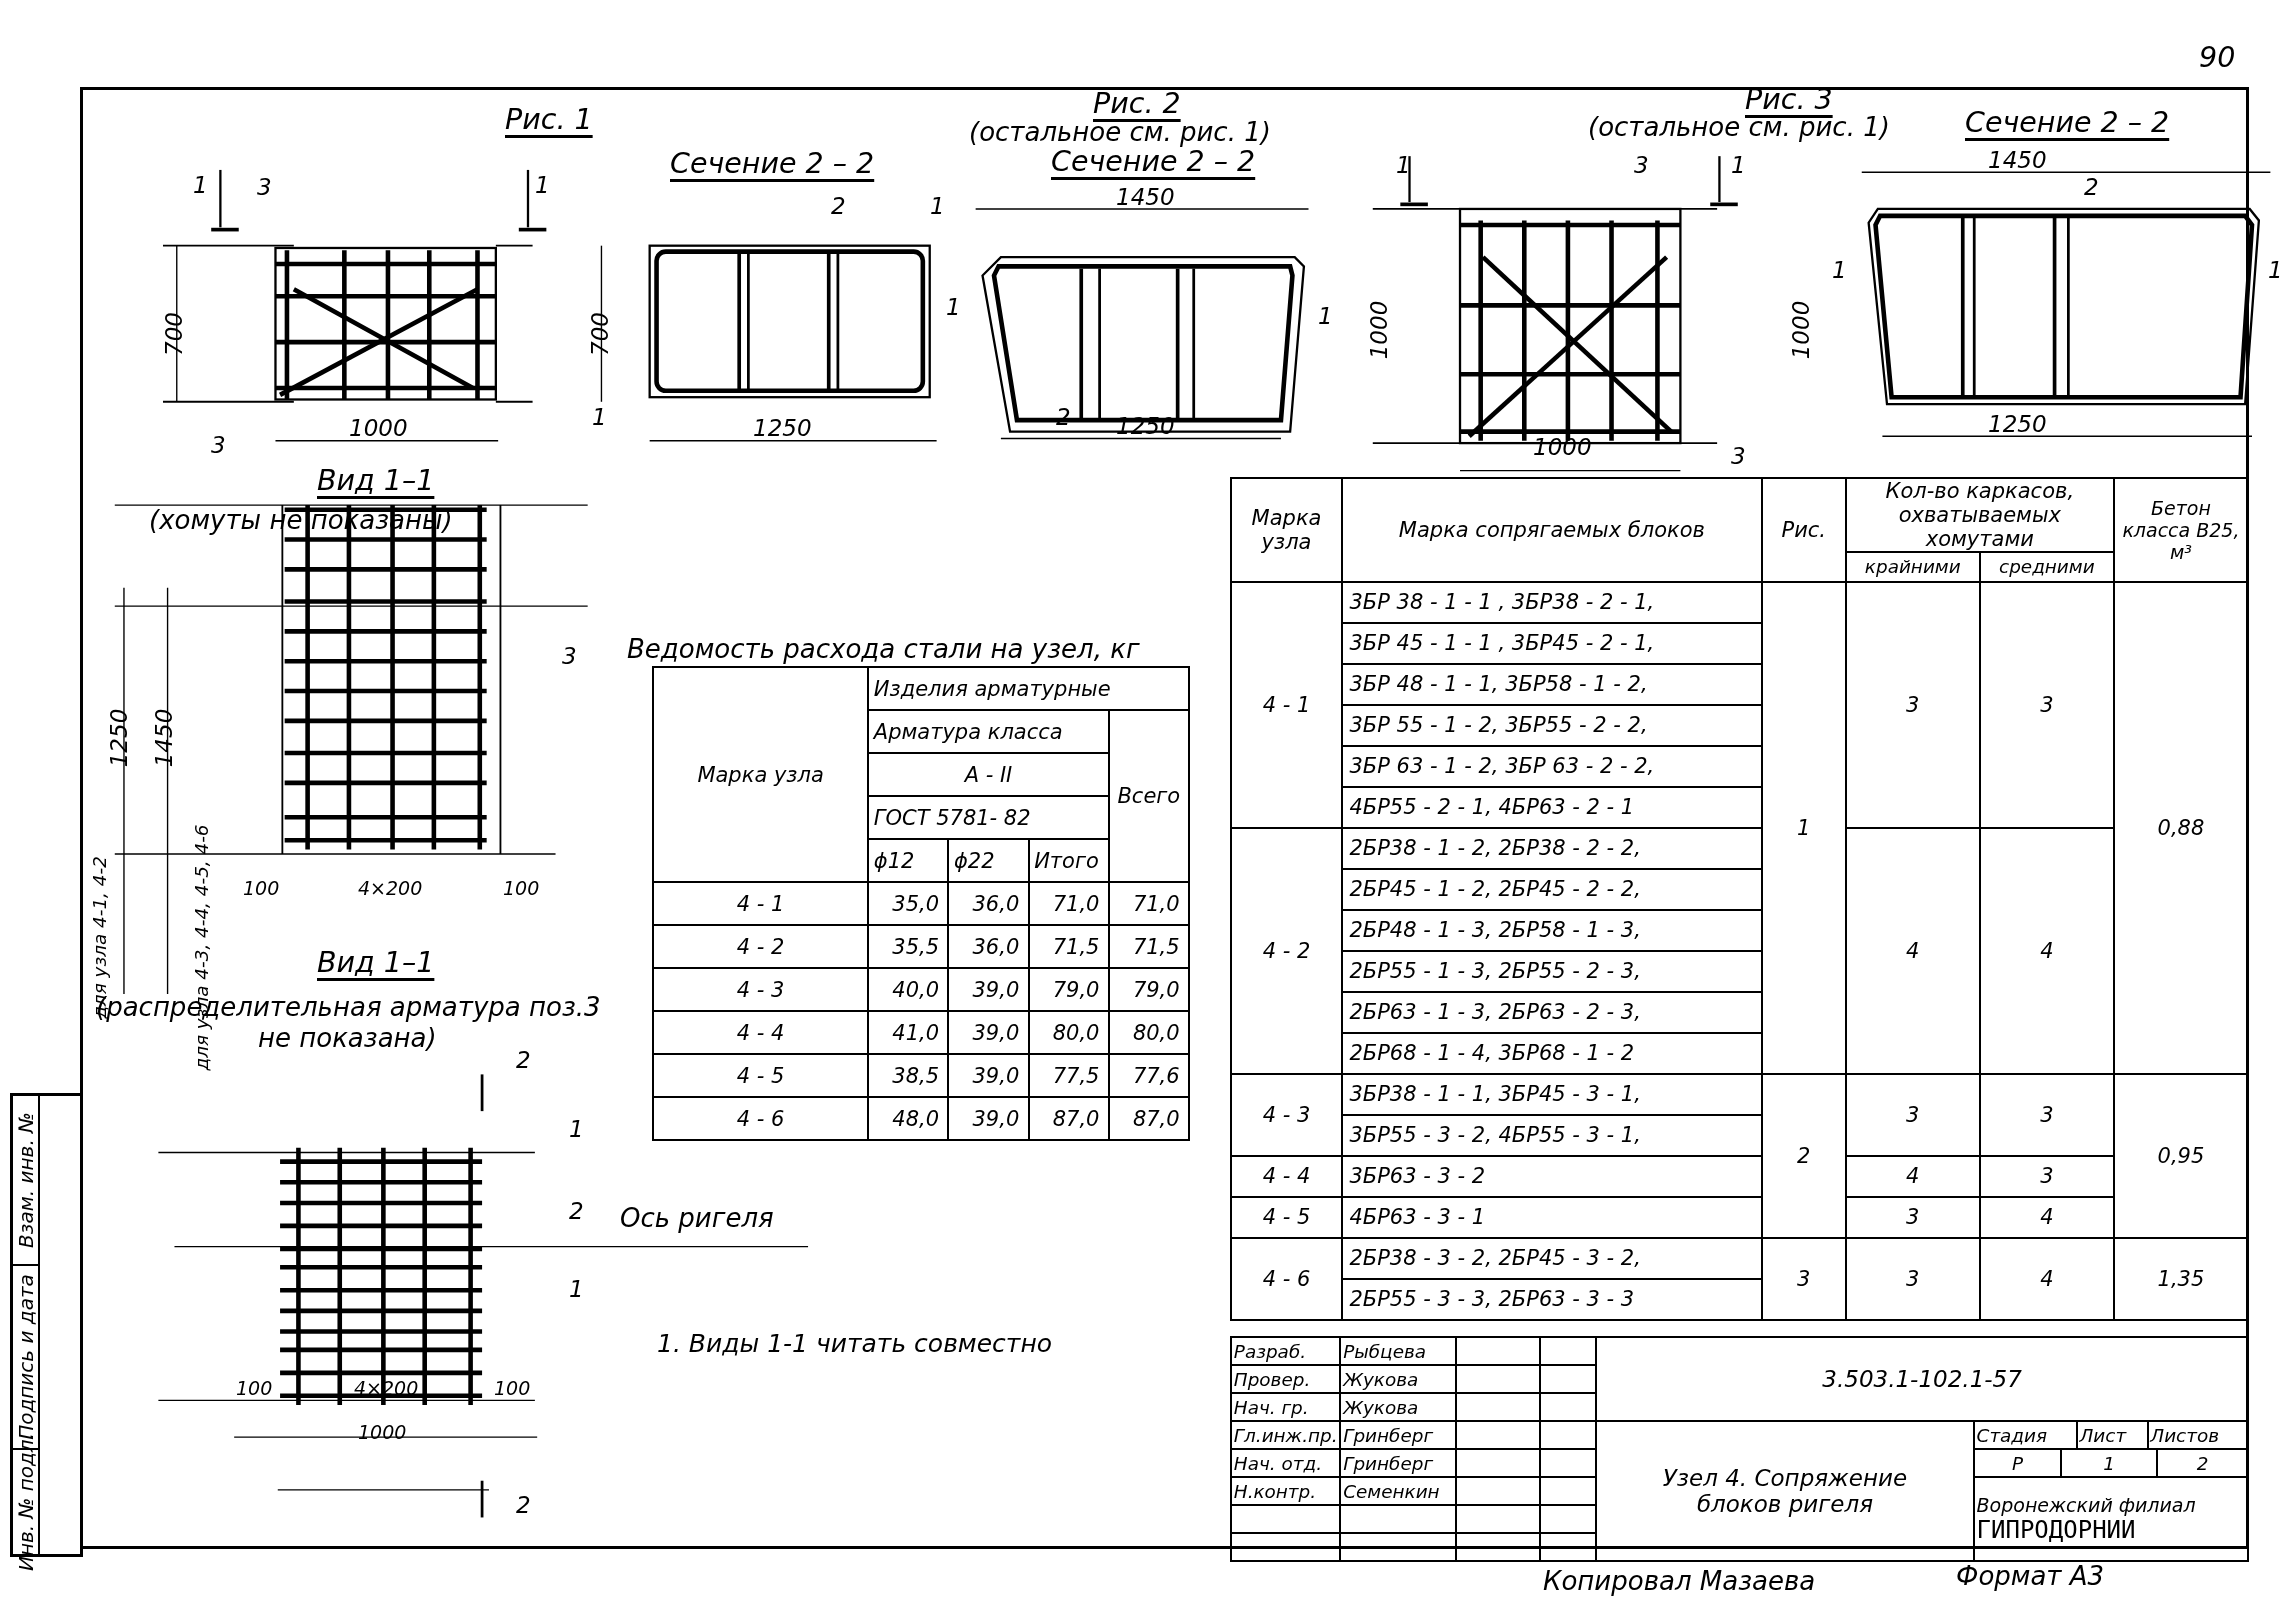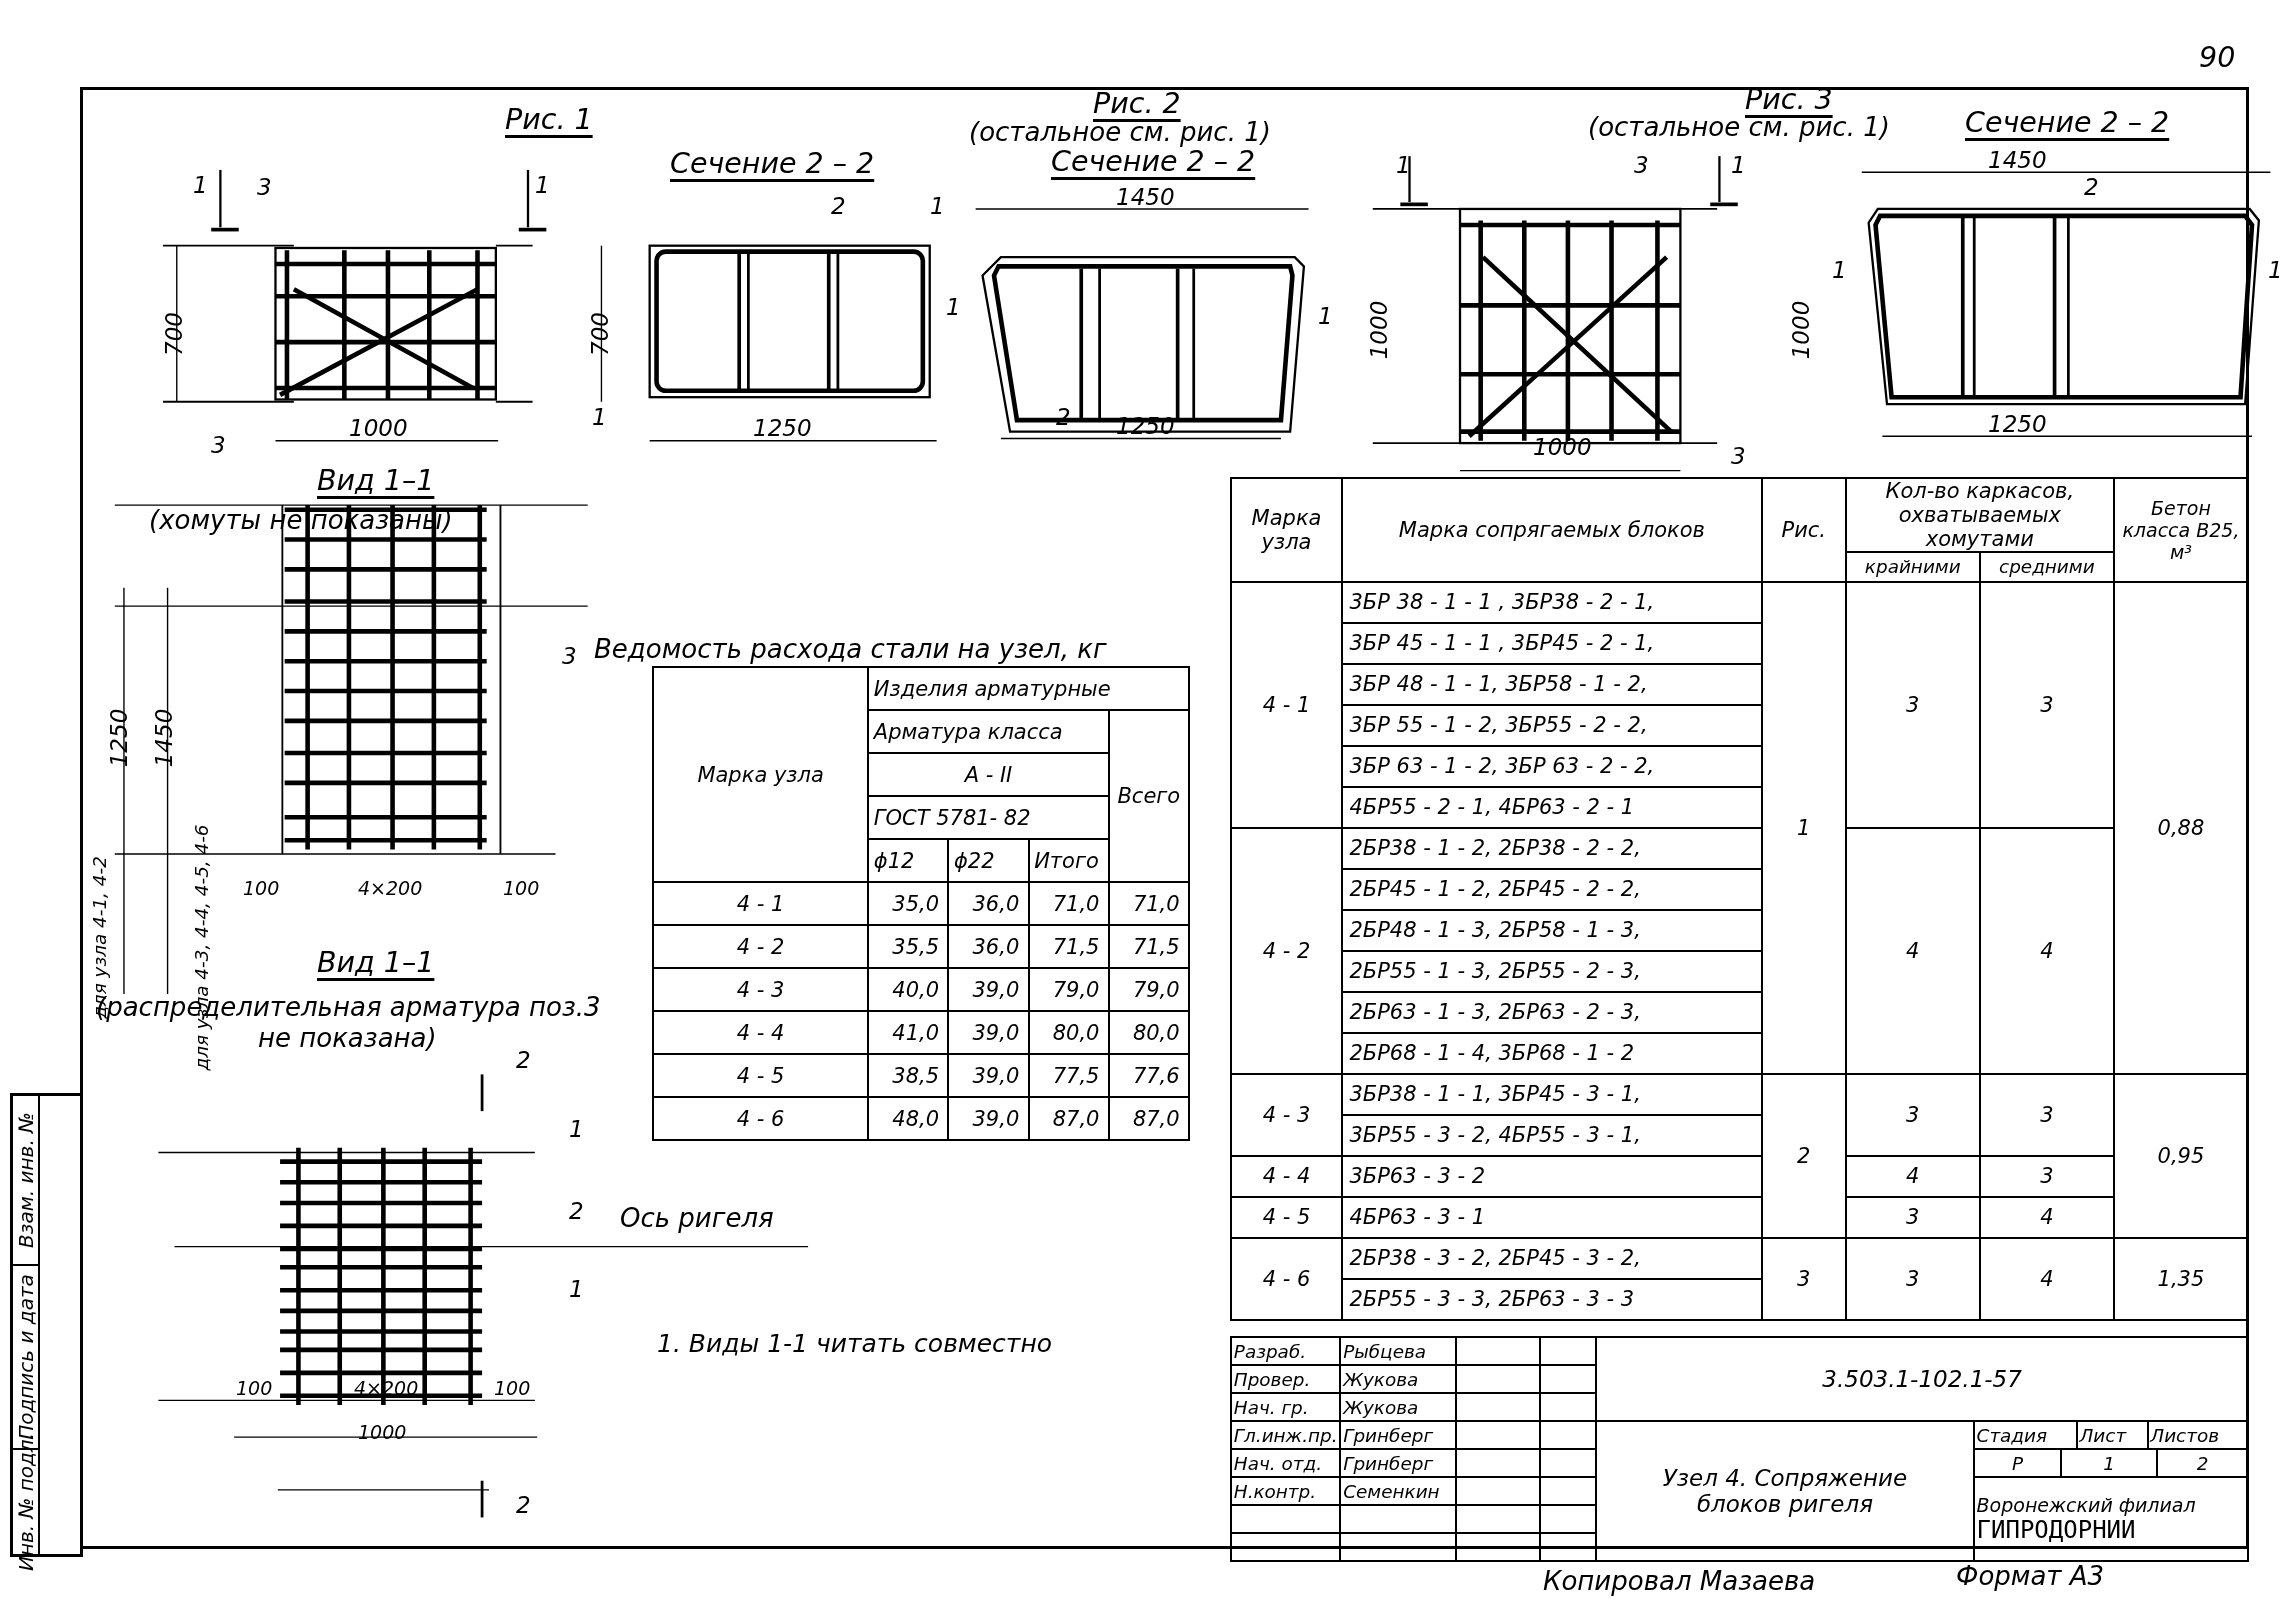--- a/index.html
+++ b/index.html
@@ -260,21 +260,21 @@
 <div class="abs label" style="left:516px;top:1492px;">2</div>
 <div class="abs label" style="left:569px;top:1116px;">1</div>
 <div class="abs label" style="left:569px;top:1198px;">2</div>
 <div class="abs label" style="left:569px;top:1276px;">1</div>
 <div class="abs sub" style="left:620px;top:1203px;">Ось ригеля</div>
 <div class="abs label" style="left:236px;top:1377px;font-size:19px;">100</div>
 <div class="abs label" style="left:354px;top:1377px;font-size:19px;">4×200</div>
 <div class="abs label" style="left:494px;top:1377px;font-size:19px;">100</div>
 <div class="abs label" style="left:358px;top:1421px;font-size:19px;">1000</div>
 
-<div class="abs sub" style="left:594px;top:634px;">Ведомость расхода стали на узел, кг</div>
+<div class="abs sub" style="left:627px;top:634px;">Ведомость расхода стали на узел, кг</div>
 <table class="abs steel">
   <tbody>
       <tr>
     <td rowspan="5" class="c" style="width:204px;">Марка узла</td>
     <td colspan="4" class="hd">Изделия арматурные</td>
   </tr>
   <tr>
     <td colspan="3" class="hd">Арматура класса</td>
     <td rowspan="4" class="c" style="width:69px;">Всего</td>
   </tr>

